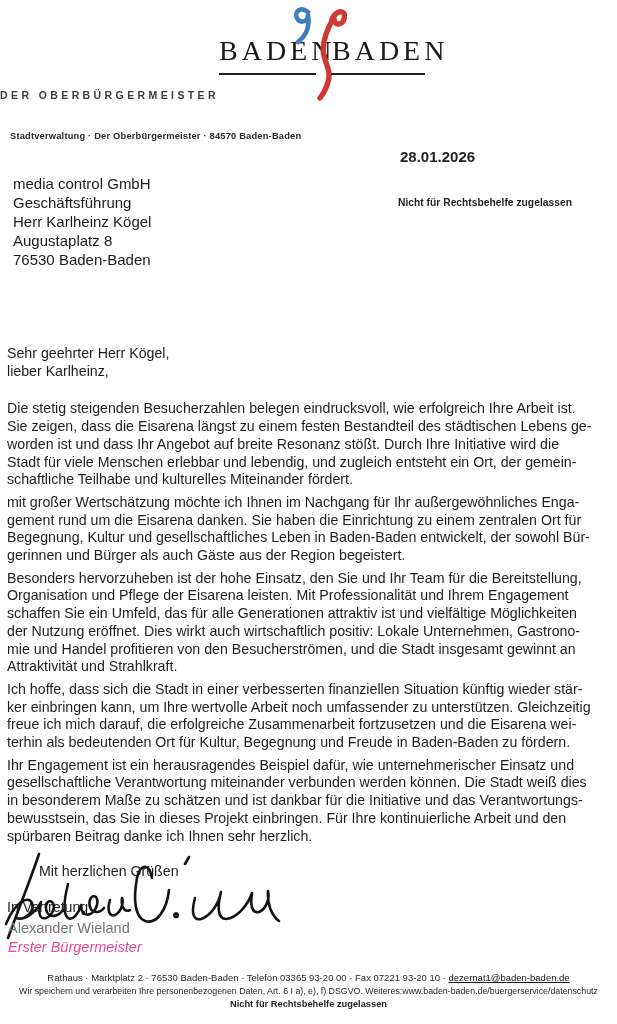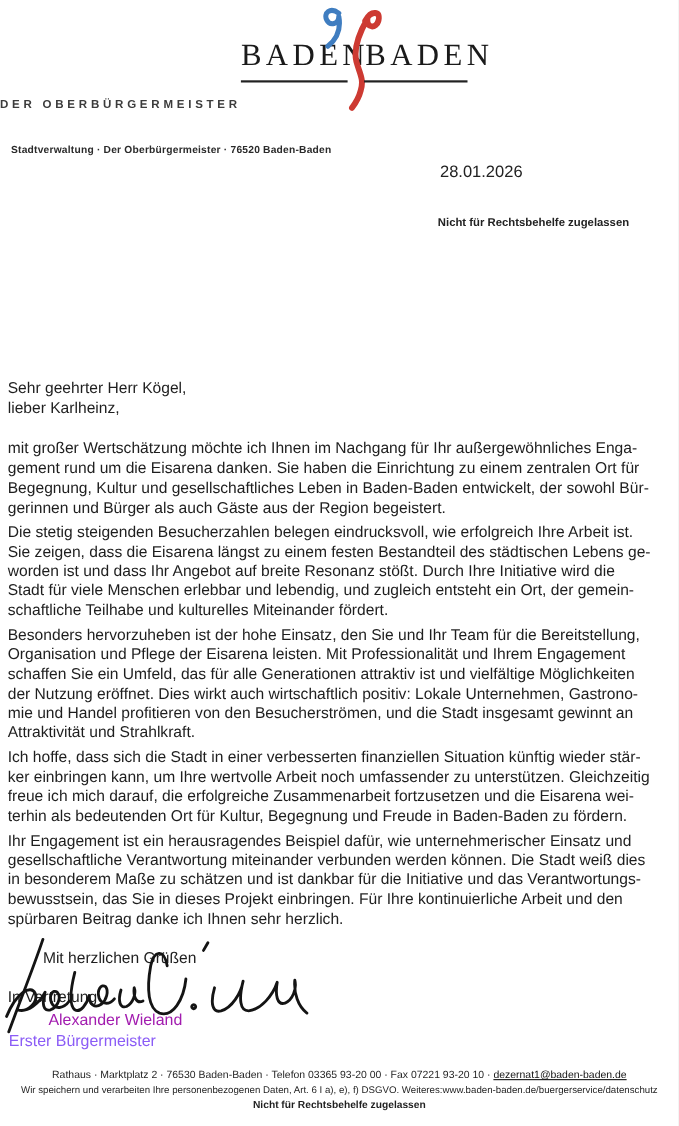--- a/index.html
+++ b/index.html
@@ -31,43 +31,43 @@
     position:absolute;top:89px;left:0;right:0;
     text-align:left;font-size:10.5px;font-weight:bold;
     letter-spacing:3.4px;color:#3c3c3c;
   }
 
   
   .sender-line{
     position:absolute;left:10px;top:131px;
     font-size:9.3px;font-weight:bold;color:#2a2a2a;letter-spacing:.2px;
   }
-  .date{position:absolute;left:400px;top:148px;font-size:15px;color:#222;}
+  .date{position:absolute;left:400px;top:148px;font-size:15px;color:#222;font-weight:bold;}
   .recipient{
     position:absolute;left:13px;top:174px;
     font-size:15px;line-height:19px;color:#1c1c1c;
   }
   .legal-note{
     position:absolute;left:398px;top:197px;
     font-size:10.3px;font-weight:bold;color:#222;
   }
 
   
   .letter-body{
     position:absolute;left:7px;top:345px;width:601px;
     font-size:14.2px;line-height:17.7px;color:#1e1e1e;
   }
   .letter-body p{margin:0 0 5px 0;}
   .letter-body p.salutation{margin-bottom:20px;}
   .letter-body p.regards{margin-top:18px;margin-bottom:18px;margin-left:32px;}
 
   
   .signature{position:absolute;left:2px;top:850px;width:280px;height:100px;}
-  .sig-name{position:absolute;left:8px;top:920px;font-size:14.5px;color:#a21caf;margin-left:36px;}
-  .sig-title{position:absolute;left:8px;top:939px;font-size:14.5px;color:#8b5cf6;}
+  .sig-name{position:absolute;left:8px;top:920px;font-size:14.5px;color:#737373;}
+  .sig-title{position:absolute;left:8px;top:939px;font-size:14.5px;color:#ec4899;font-style:italic;}
 
   
   .footer{position:absolute;left:0;right:0;bottom:0;top:972px;text-align:center;color:#1f1f1f;}
   .f1{font-size:9.5px;}
   .f1 .email{color:#111;text-align:center;}
   .f2{font-size:8.8px;margin-top:3px;}
   .f3{font-size:9.3px;font-weight:bold;margin-top:3px;}
 </style>
 </head>
 <body>
@@ -81,36 +81,41 @@
         <path d="M15 6 C7 0 1 6 4 12 C7 18 15 16 15 9 C17 20 14 29 5 36" stroke="#3f7dc0" stroke-width="4.6"></path>
         <path d="M39 13 C45 2 54 5 51 13 C49 20 40 20 41 11 C33 25 28 38 31 50 C34 61 38 66 35 76 C33 84 30 88 27 92" stroke="#cd3a32" stroke-width="5.4"></path>
       </g>
     </svg>
     <span class="logo-word right">BADEN</span>
     <div class="rule rule-left"></div>
     <div class="rule rule-right"></div>
     <div class="logo-subtitle">DER OBERBÜRGERMEISTER</div>
   </header>
 
-  <div class="sender-line">Stadtverwaltung · Der Oberbürgermeister · 76520 Baden-Baden</div>
+  <div class="sender-line">Stadtverwaltung · Der Oberbürgermeister · 84570 Baden-Baden</div>
   <div class="date">28.01.2026</div>
+  <div class="recipient ml">media control GmbH
+Geschäftsführung
+Herr Karlheinz Kögel
+Augustaplatz 8
+76530 Baden-Baden</div>
   <div class="legal-note">Nicht für Rechtsbehelfe zugelassen</div>
 
   <main class="letter-body">
     <p class="salutation ml">Sehr geehrter Herr Kögel,
 lieber Karlheinz,</p>
-    <p class="ml">mit großer Wertschätzung möchte ich Ihnen im Nachgang für Ihr außergewöhnliches Enga-
-gement rund um die Eisarena danken. Sie haben die Einrichtung zu einem zentralen Ort für
-Begegnung, Kultur und gesellschaftliches Leben in Baden-Baden entwickelt, der sowohl Bür-
-gerinnen und Bürger als auch Gäste aus der Region begeistert.</p>
     <p class="ml">Die stetig steigenden Besucherzahlen belegen eindrucksvoll, wie erfolgreich Ihre Arbeit ist.
 Sie zeigen, dass die Eisarena längst zu einem festen Bestandteil des städtischen Lebens ge-
 worden ist und dass Ihr Angebot auf breite Resonanz stößt. Durch Ihre Initiative wird die
 Stadt für viele Menschen erlebbar und lebendig, und zugleich entsteht ein Ort, der gemein-
 schaftliche Teilhabe und kulturelles Miteinander fördert.</p>
+    <p class="ml">mit großer Wertschätzung möchte ich Ihnen im Nachgang für Ihr außergewöhnliches Enga-
+gement rund um die Eisarena danken. Sie haben die Einrichtung zu einem zentralen Ort für
+Begegnung, Kultur und gesellschaftliches Leben in Baden-Baden entwickelt, der sowohl Bür-
+gerinnen und Bürger als auch Gäste aus der Region begeistert.</p>
     <p class="ml">Besonders hervorzuheben ist der hohe Einsatz, den Sie und Ihr Team für die Bereitstellung,
 Organisation und Pflege der Eisarena leisten. Mit Professionalität und Ihrem Engagement
 schaffen Sie ein Umfeld, das für alle Generationen attraktiv ist und vielfältige Möglichkeiten
 der Nutzung eröffnet. Dies wirkt auch wirtschaftlich positiv: Lokale Unternehmen, Gastrono-
 mie und Handel profitieren von den Besucherströmen, und die Stadt insgesamt gewinnt an
 Attraktivität und Strahlkraft.</p>
     <p class="ml">Ich hoffe, dass sich die Stadt in einer verbesserten finanziellen Situation künftig wieder stär-
 ker einbringen kann, um Ihre wertvolle Arbeit noch umfassender zu unterstützen. Gleichzeitig
 freue ich mich darauf, die erfolgreiche Zusammenarbeit fortzusetzen und die Eisarena wei-
 terhin als bedeutenden Ort für Kultur, Begegnung und Freude in Baden-Baden zu fördern.</p>

